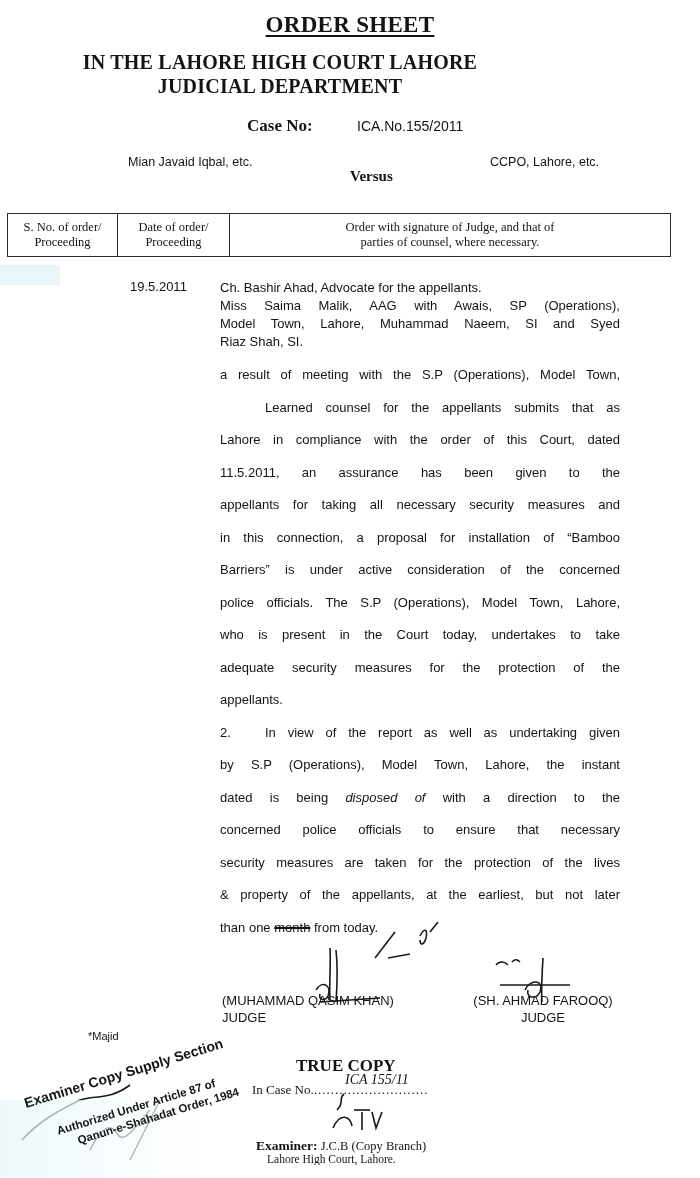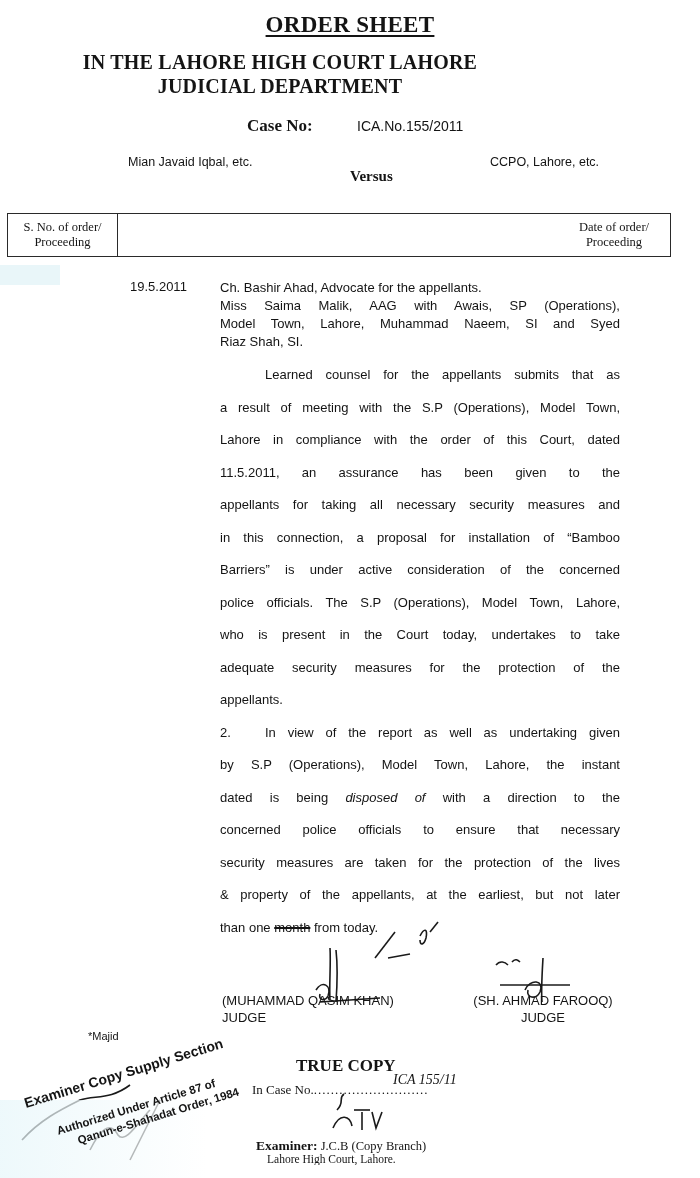--- a/index.html
+++ b/index.html
@@ -48,21 +48,21 @@
 
   .stamp { left: 5px; top: 1080px; width: 230px; transform: rotate(-17deg); transform-origin: 0 0; font-size: 12.5px; font-weight: bold; }
   .stamp .s1 { position: absolute; left: 12px; top: 20px; font-size: 14px; white-space: nowrap; }
   .stamp .s2 { position: absolute; left: 35px; top: 58px; white-space: nowrap; font-size: 11.5px; }
   .stamp .s3 { position: absolute; left: 52px; top: 73px; white-space: nowrap; font-size: 11.5px; }
   .stamp-tint { left: 0; top: 1100px; width: 230px; height: 78px; background: linear-gradient(90deg, #e6f6fa 0%, #ffffff 90%); opacity: 0.7; }
 
   .true-copy { left: 296px; top: 1056px; font-size: 17px; font-weight: bold; }
   .incase { left: 252px; top: 1082px; font-size: 13px; }
   .incase .dots { letter-spacing: 1px; }
-  .handnum { left: 345px; top: 1072px; font-size: 14px; font-style: italic; margin-left: 48px; }
+  .handnum { left: 345px; top: 1072px; font-size: 14px; font-style: italic; }
   .examiner { left: 256px; top: 1138px; font-size: 12.5px; }
   .examiner b { font-size: 13.5px; margin-top: 28px; }
   .lhc { left: 267px; top: 1153px; font-size: 11.5px; height: 12px; overflow: hidden; }
 </style>
 </head>
 <body>
 
 <div class="abs title serif"><span>ORDER SHEET</span></div>
 <div class="abs court serif">
   <div>IN THE LAHORE HIGH COURT LAHORE</div>
@@ -81,35 +81,41 @@
       <div>S. No. of order/</div>
       <div>Proceeding</div>
     </div>
   </div>
   <div class="cell c2">
     <div>
       <div>Date of order/</div>
       <div>Proceeding</div>
     </div>
   </div>
+  <div class="cell c3">
+    <div>
+      <div>Order with signature of Judge, and that of</div>
+      <div>parties of counsel, where necessary.</div>
+    </div>
+  </div>
 </div>
 
 <div class="abs tint"></div>
 
 <div class="abs date sans">19.5.2011</div>
 <div class="abs appear sans">
   <div class="last">Ch. Bashir Ahad, Advocate for the appellants.</div>
   <div>Miss Saima Malik, AAG with Awais, SP (Operations),</div>
   <div>Model Town, Lahore, Muhammad Naeem, SI and Syed</div>
   <div class="last">Riaz Shah, SI.</div>
 </div>
 
 <div class="abs body sans">
+  <div class="ln">a result of meeting with the S.P (Operations), Model Town,</div>
   <div class="ln indent">Learned counsel for the appellants submits that as</div>
-  <div class="ln">a result of meeting with the S.P (Operations), Model Town,</div>
   <div class="ln">Lahore in compliance with the order of this Court, dated</div>
   <div class="ln">11.5.2011, an assurance has been given to the</div>
   <div class="ln">appellants for taking all necessary security measures and</div>
   <div class="ln">in this connection, a proposal for installation of “Bamboo</div>
   <div class="ln">Barriers” is under active consideration of the concerned</div>
   <div class="ln">police officials. The S.P (Operations), Model Town, Lahore,</div>
   <div class="ln">who is present in the Court today, undertakes to take</div>
   <div class="ln">adequate security measures for the protection of the</div>
   <div class="ln last">appellants.</div>
 

